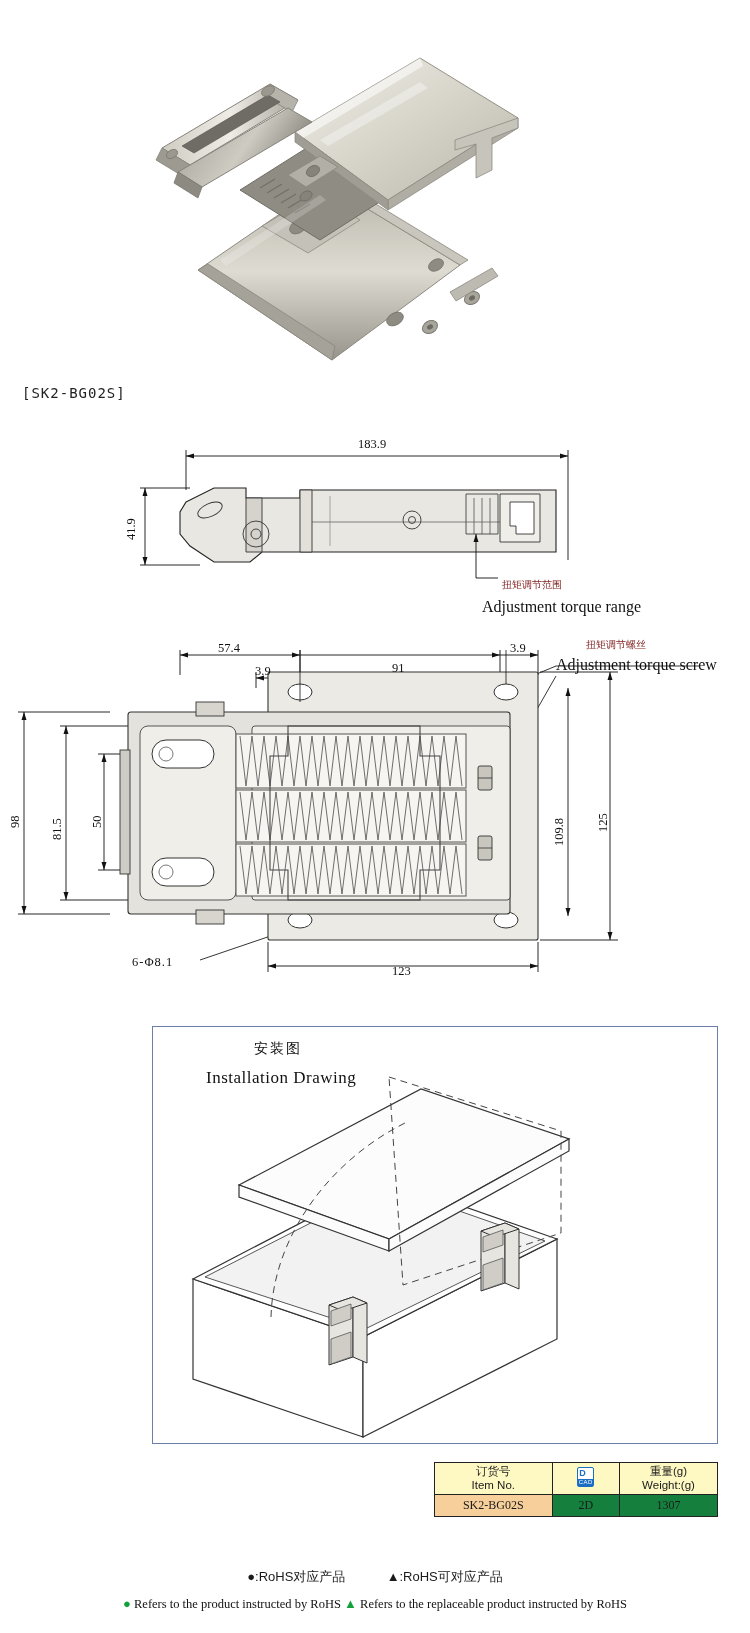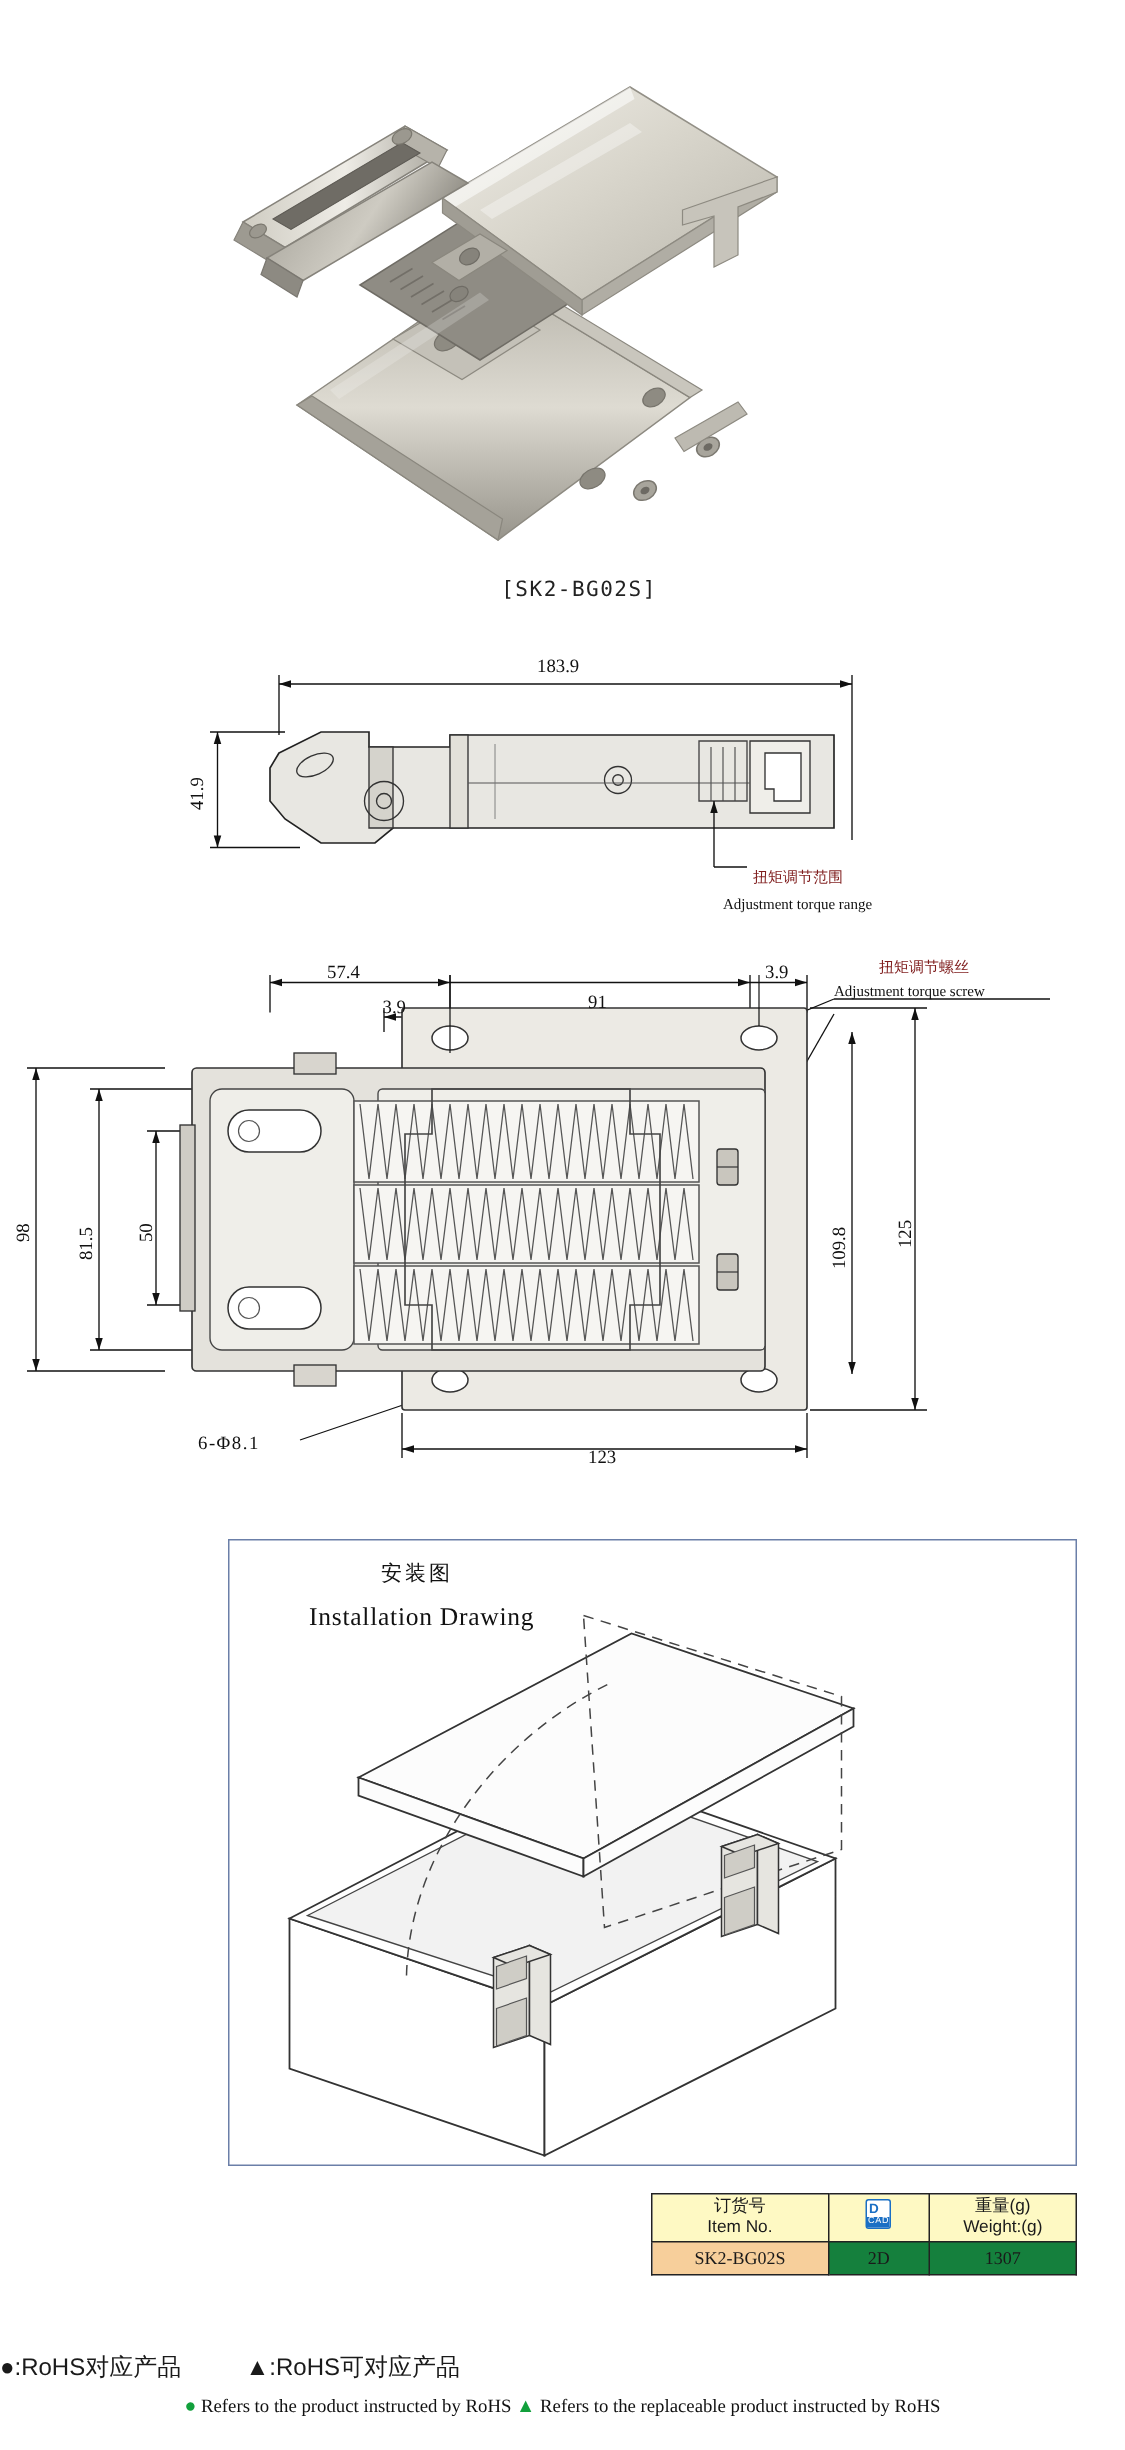--- a/index.html
+++ b/index.html
@@ -15,42 +15,41 @@
     overflow: hidden;
   }
   .page { position: relative; width: 750px; height: 1633px; }
 
   
   .photo-block { position: absolute; left: 0; top: 0; width: 750px; height: 430px; }
   .photo-wrap { position: absolute; left: 120px; top: 20px; width: 450px; height: 360px; }
 
   .photo-caption {
     position: absolute; left: 0; top: 385px; width: 750px;
-    text-align: center;
     font-family: "DejaVu Sans Mono", monospace;
     font-size: 14px; letter-spacing: 1px; color: #222; padding-left: 22px;
   }
 
   
   .dim-text {
     position: absolute;
     font-family: "Liberation Serif", serif;
     font-size: 12.5px; color: #111;
     white-space: nowrap;
   }
 
   .label-cn {
     position: absolute;
     font-family: "Liberation Sans", sans-serif;
     font-size: 10px; color: #7f1d1d; white-space: nowrap;
   }
   .label-en {
     position: absolute;
     font-family: "Liberation Serif", serif;
-    font-size: 10px; color: #111; white-space: nowrap;
+    font-size: 16px; color: #111; white-space: nowrap;
   }
 
   
   .install-panel {
     position: absolute; left: 152px; top: 1026px;
     width: 566px; height: 418px;
     border: 1px solid #6b7fa8;
     background: #ffffff;
   }
   .install-title-cn {
@@ -100,21 +99,21 @@
   
   .footer-line {
     position: absolute; left: 0; top: 1596px; width: 750px;
     text-align: center;
     font-family: "Liberation Serif", serif;
     font-size: 12.5px; color: #111;
   }
   .footer-line span.mk { color: #12a03c; font-size: 13px; }
   .rohs-legend {
     position: absolute; left: 0; top: 1568px; width: 750px;
-    text-align: left; font-size: 16px;
+    text-align: center; font-size: 13px;
     font-family: "Liberation Sans", sans-serif;
   }
   .gap { display: inline-block; width: 34px; }
 </style>
 </head>
 <body>
 
 <div class="page">
 
   <div class="photo-block">

